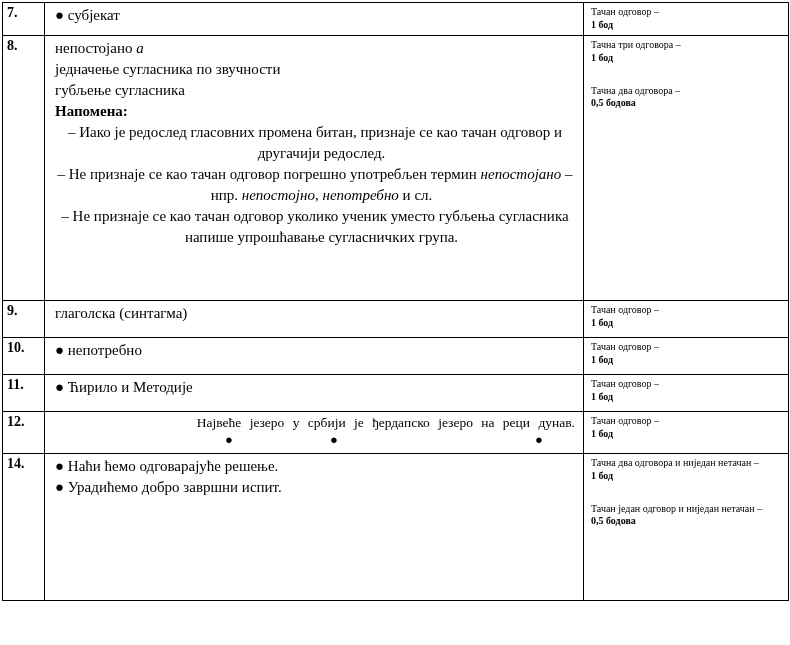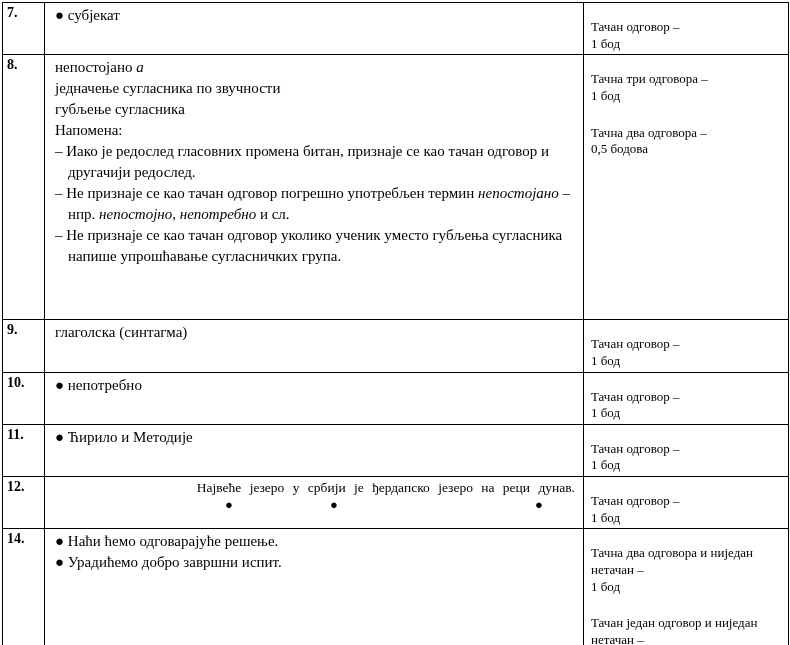--- a/index.html
+++ b/index.html
@@ -27,30 +27,31 @@
     font-size:14px;
     padding-left:4px;
   }
   td.content{
     font-size:15px;
     line-height:1.4;
     padding-left:10px;
     padding-right:8px;
   }
   td.score{
-    font-size:13px;
+    font-size:10px;
     line-height:1.28;
     padding-left:7px;
-    padding-top:16px;
+    padding-top:3px;
   }
-  .b{font-weight:normal;}
+  .b{font-weight:bold;}
   .i{font-style:italic;}
   .note{
     padding-left:13px;
     text-indent:-13px;
+    text-align:center;
   }
   .gap-top{margin-top:20px;}
   .sentence{
     font-size:13.5px;
     word-spacing:5px;
     white-space:nowrap;
     text-align:right;
   }
   .bullet-line{
     position:relative;

